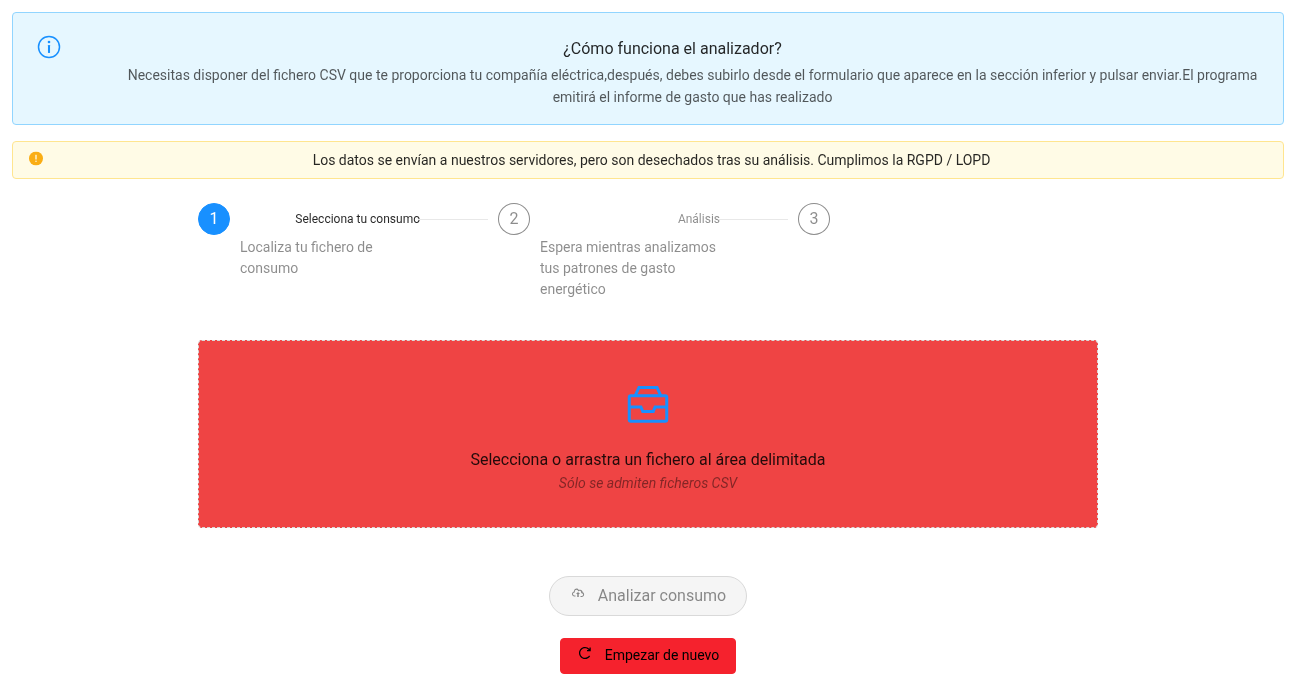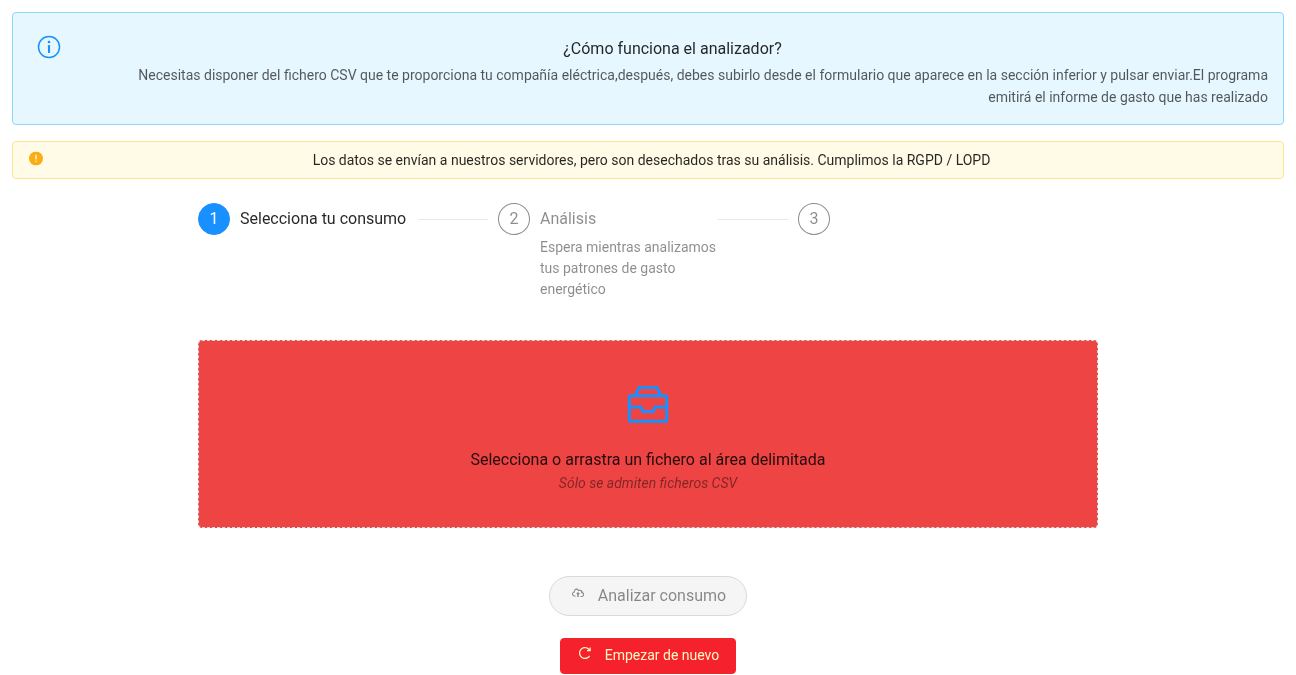--- a/index.html
+++ b/index.html
@@ -41,21 +41,21 @@
       left:24px; top:22px;
       color:var(--blue);
     }
     .alert-title{
       font-size:16px;
       color:var(--text-dark);
       text-align:center;
       margin-bottom:6px;
     }
     .alert-desc{
-      text-align:right;
+      text-align:center;
       color:var(--text-mid);
       line-height:1.6;
       margin-left:40px;
     }
 
     .alert-warning{
       background:var(--yellow-light);
       border-color:var(--yellow-border);
       padding:10px 15px 10px 22px;
       text-align:center;
@@ -89,23 +89,24 @@
       display:flex;align-items:center;
       justify-content:center;
       font-size:16px;
       flex-shrink:0;
     }
     .step-content{
       margin-left:10px;
       max-width:180px;
     }
     .step-title{
-      font-size:16px;
+      font-size:12px;
       color:var(--text-dark);
       line-height:32px;
+      text-align:right;
     }
     .step-desc{
       font-size:14px;
       color:var(--text-light);
       margin-top:2px;
       line-height:1.5;
     }
     .step-tail{
       position:absolute;
       top:16px; left:0; right:0;
@@ -164,21 +165,21 @@
     }
     .btn svg{width:16px;height:16px;}
     .btn-primary-disabled{
       background:#f5f5f5;
       color:var(--text-light);
       border-color:#d9d9d9;
       cursor:not-allowed;
     }
     .btn-danger{
       background:var(--danger);
-      color:#fef9c3;
+      color:#000000;
       border-color:var(--danger);
       border-radius:4px;
       font-size:14px;
       padding:6px 16px;
     }
     .btn-row + .btn-row{margin-top:22px;}
   </style>
 </head>
 <body>
 
@@ -207,20 +208,21 @@
 
 <div class="container">
 
   <div class="steps">
 
     <div class="step active">
       <div class="step-tail"></div>
       <div class="step-icon">1</div>
       <div class="step-content">
         <div class="step-title">Selecciona tu consumo</div>
+        <div class="step-desc">Localiza tu fichero de consumo</div>
       </div>
     </div>
 
     <div class="step wait">
       <div class="step-tail"></div>
       <div class="step-icon">2</div>
       <div class="step-content">
         <div class="step-title">Análisis</div>
         <div class="step-desc">Espera mientras analizamos tus patrones de gasto energético</div>
       </div>

